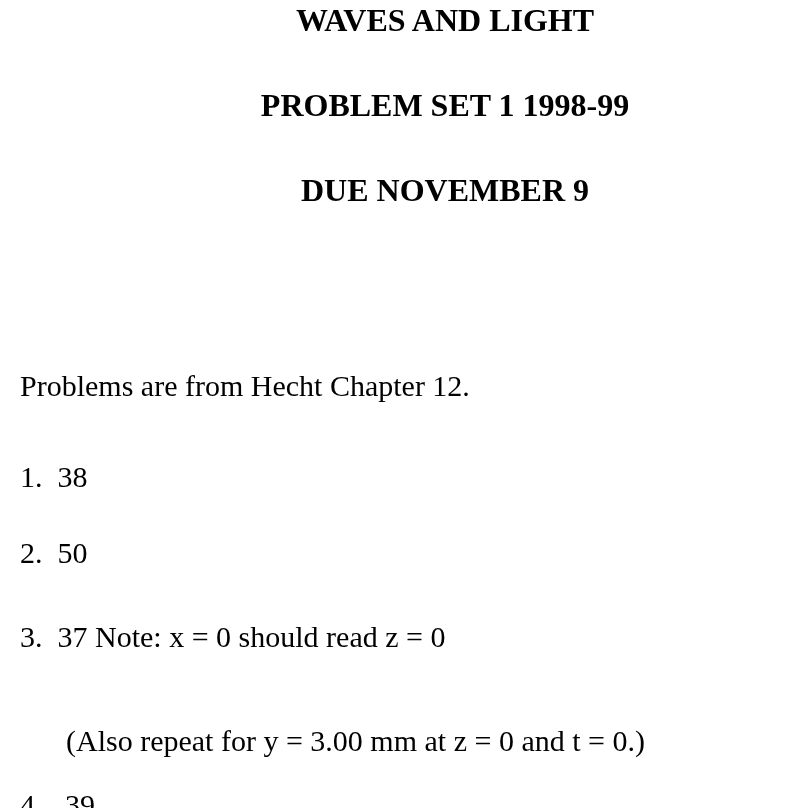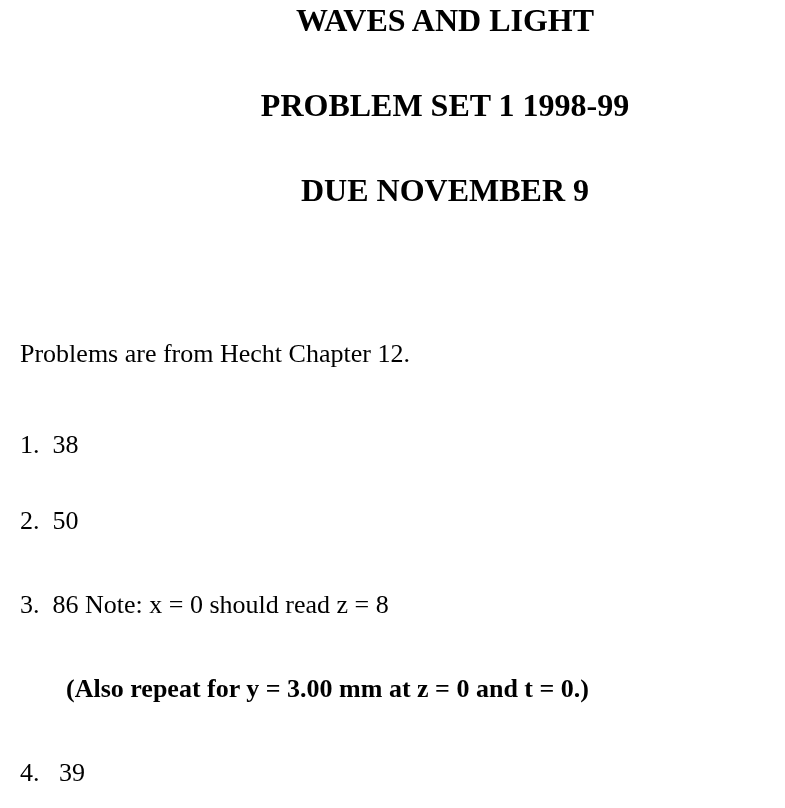--- a/index.html
+++ b/index.html
@@ -6,21 +6,21 @@
   body {
     width: 785px; height: 808px; overflow: hidden; position: relative;
     font-family: "Liberation Serif", serif; color: #000;
   }
   .heading {
     position: absolute; left: 0; width: 890px; text-align: center;
     font-weight: bold; font-size: 32px; line-height: 36px; white-space: nowrap;
     transform: scaleX(1.0);
   }
   .line {
-    position: absolute; left: 20px; font-size: 26px; line-height: 34px; white-space: nowrap;
+    position: absolute; left: 20px; font-size: 30px; line-height: 34px; white-space: nowrap; margin-top: 32px;
   }
   .num { display: inline-block; }
 </style>
 </head>
 <body>
 
 <div>
   <div class="heading" style="top:2px;">WAVES AND LIGHT</div>
   <div class="heading" style="top:87px;">PROBLEM SET 1 1998-99</div>
   <div class="heading" style="top:172px;">DUE NOVEMBER 9</div>
@@ -30,20 +30,20 @@
   <div class="line" style="top:428px;">
     <span class="num">1.</span>&nbsp;
     <span>38</span>
   </div>
   <div class="line" style="top:504px;text-align:center;">
     <span class="num">2.</span>&nbsp;
     <span>50</span>
   </div>
   <div class="line" style="top:588px;">
     <span class="num">3.</span>&nbsp;
-    <span>86 Note: x = 0 should read z = 8</span>
+    <span>37 Note: x = 0 should read z = 0</span>
   </div>
-  <div class="line" style="top:672px; left:66px;font-weight:bold;">(Also repeat for y = 3.00 mm at z = 0 and t = 0.)</div>
+  <div class="line" style="top:692px; left:66px;">(Also repeat for y = 3.00 mm at z = 0 and t = 0.)</div>
   <div class="line" style="top:756px;">
     <span class="num">4.</span>&nbsp;&nbsp;
     <span>39</span>
   </div>
 </div>
 
 </body></html>

